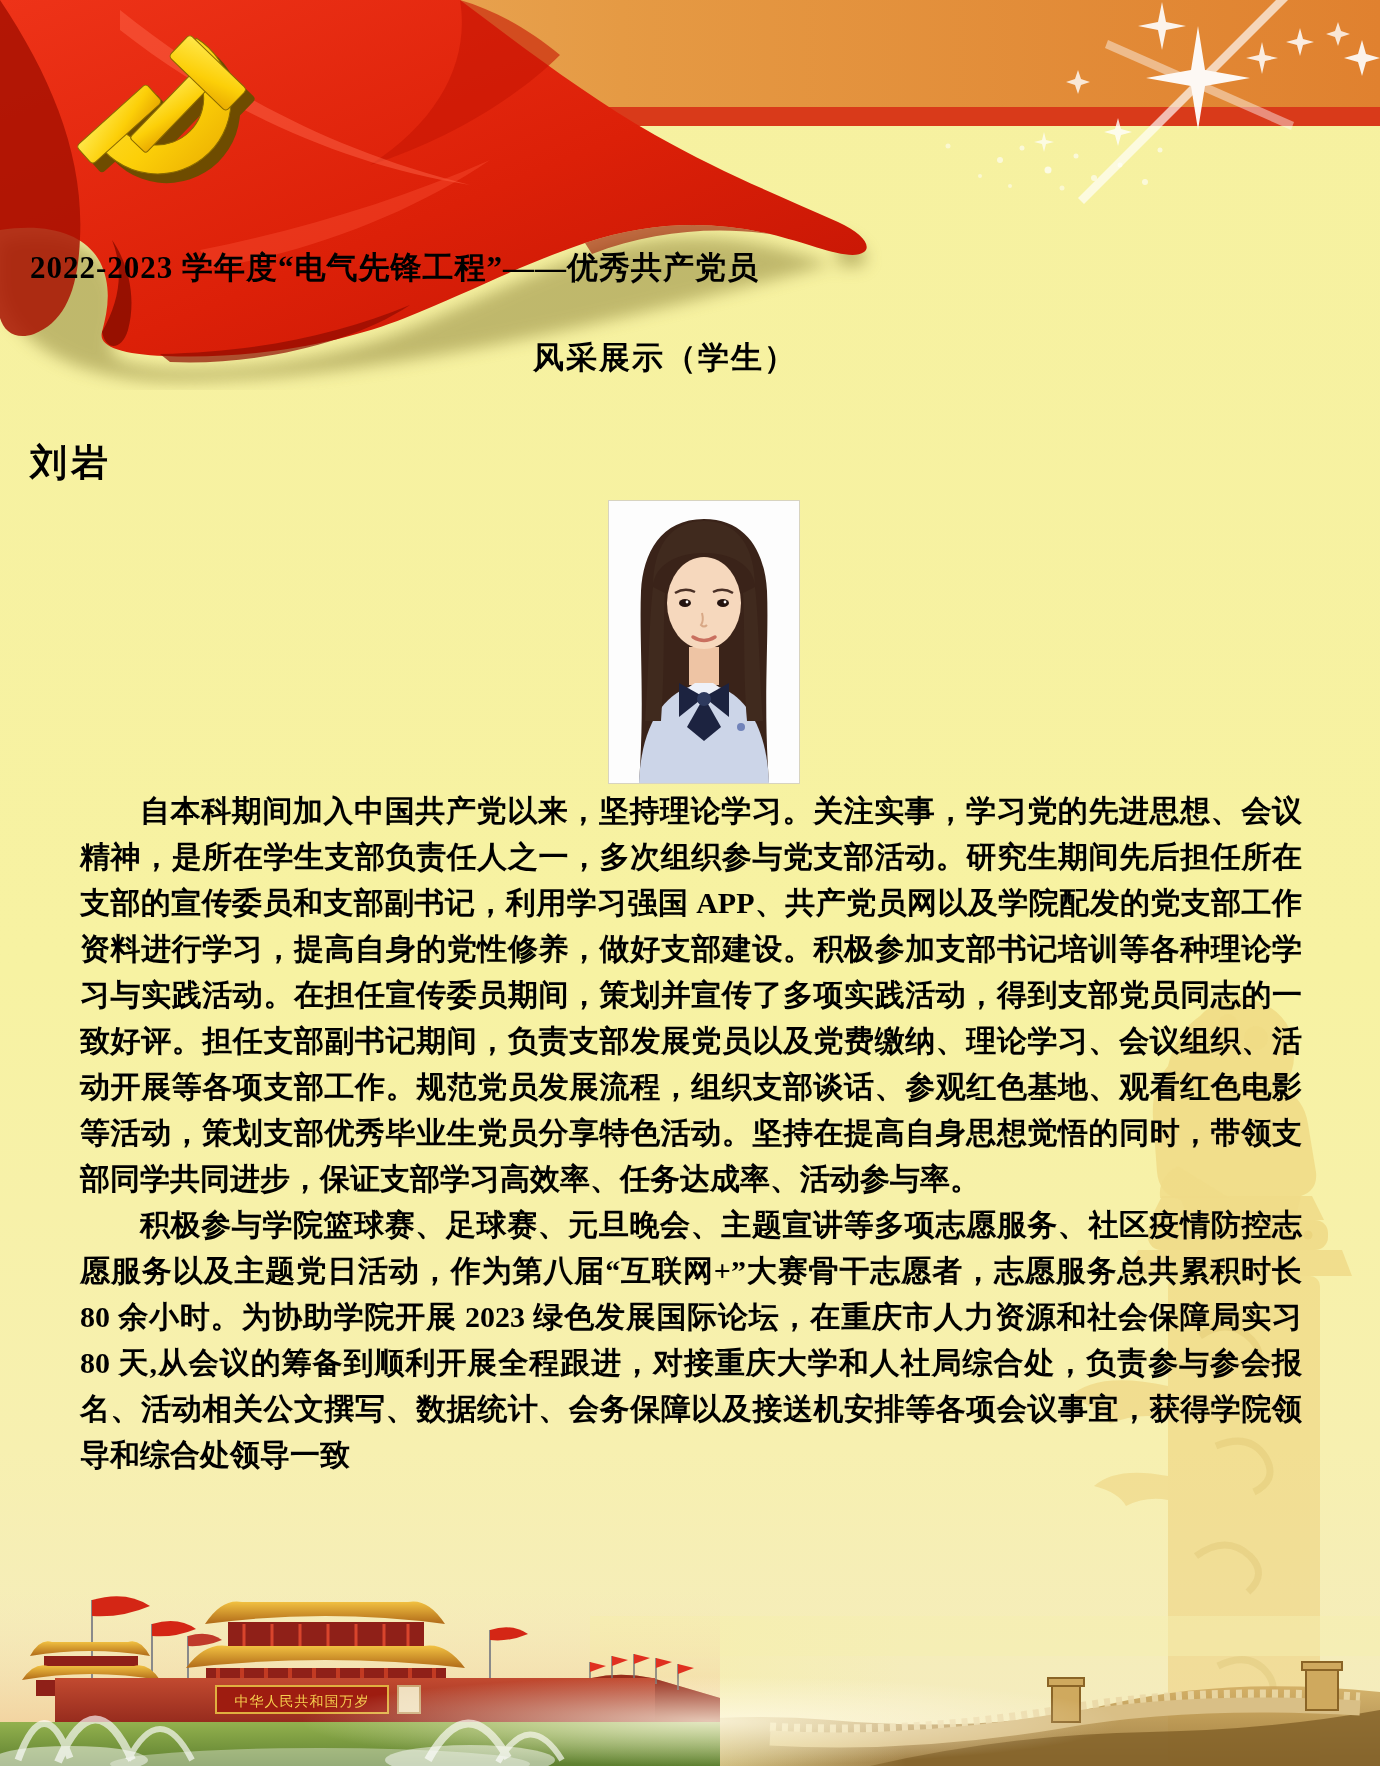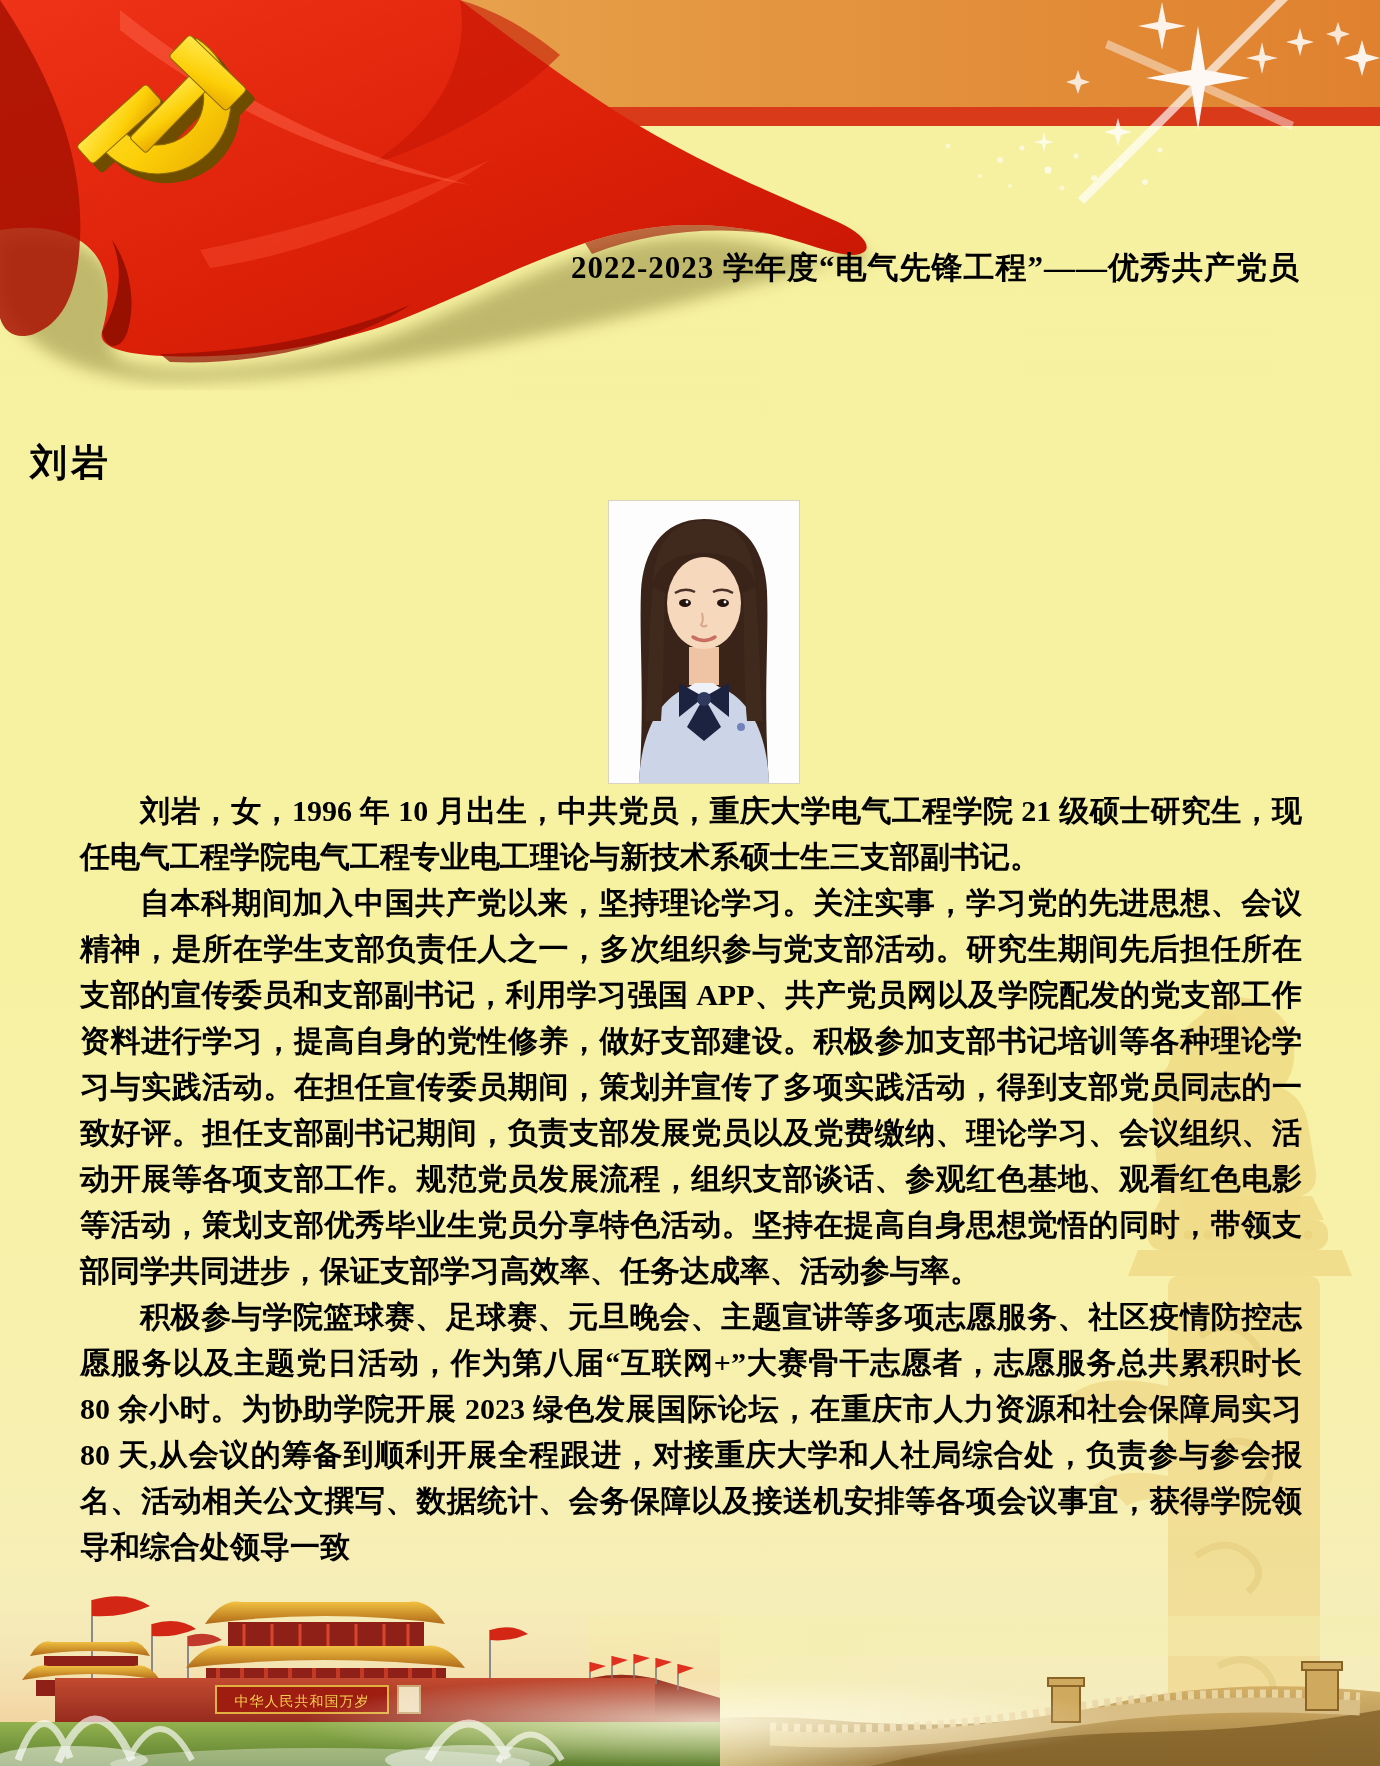--- a/index.html
+++ b/index.html
@@ -8,21 +8,21 @@
     background:linear-gradient(180deg,#f6f1a0 0%,#f7f2a2 55%,#f7f0b0 82%,#f4ebc0 100%);
     font-family:"Liberation Serif","DejaVu Serif",serif;color:#000;
   }
   
   .band-orange{position:absolute;top:0;left:0;width:1380px;height:107px;
     background:linear-gradient(90deg,#eeb568 0%,#e59a44 45%,#e0812f 100%);}
   .band-red{position:absolute;top:107px;left:0;width:1380px;height:19px;background:#d93a1a;}
   .flag-wrap{position:absolute;top:0;left:0;width:1380px;height:390px;}
   .sparkles{position:absolute;top:0;left:0;width:1380px;height:230px;pointer-events:none;}
   
-  .title1{position:absolute;top:247px;left:30px;width:1270px;text-align:right;
+  .title1{position:absolute;top:247px;left:30px;width:1270px;text-align:left;
     font-size:31px;font-weight:bold;letter-spacing:1px;}
   .title2{position:absolute;top:337px;left:30px;width:1270px;text-align:center;
     font-size:31px;font-weight:bold;letter-spacing:2px;}
   .person-name{position:absolute;top:438px;left:30px;width:1270px;
     font-size:37px;font-weight:bold;letter-spacing:4px;}
   
   .photo{position:absolute;top:500px;left:608px;width:190px;height:282px;
     border:1px solid #d8d4c0;background:#fdfdfd;}
   
   .body-text{position:absolute;top:788px;left:80px;width:1222px;z-index:5;
@@ -146,20 +146,21 @@
           <g transform="rotate(44 100 84)">
               <rect x="92" y="30" width="22" height="100" rx="3"></rect>
               <rect x="64" y="16" width="78" height="30" rx="4"></rect>
             </g>
         </g>
       </g>
     </svg>
   </div>
 
   <div class="title1">2022-2023 学年度“电气先锋工程”——优秀共产党员</div>
+  <div class="title2">风采展示（学生）</div>
   <div class="person-name">刘岩</div>
 
   <div class="photo">
     <svg width="190" height="282" viewBox="0 0 190 282">
       <rect width="190" height="282" fill="#fdfdfd"></rect>
 
       <path d="M95,18 C52,18 34,52 32,90 C30,140 36,200 30,282 L160,282 C154,200 160,140 158,90 C156,52 138,18 95,18 Z" fill="#3a2319"></path>
 
       <rect x="80" y="146" width="30" height="38" fill="#eec4a4"></rect>
 
@@ -185,21 +186,20 @@
       <ellipse cx="76" cy="102" rx="6" ry="4" fill="#241410"></ellipse>
         <circle cx="78" cy="101" r="1.4" fill="#fff"></circle>
       <ellipse cx="114" cy="102" rx="6" ry="4" fill="#241410"></ellipse>
         <circle cx="116" cy="101" r="1.4" fill="#fff"></circle>
       <path d="M93,112 Q95,120 92,124 Q95,127 98,124" stroke="#d8a886" stroke-width="2" fill="none"></path>
       <path d="M84,136 Q95,143 106,136" stroke="#c96f5f" stroke-width="3.5" fill="none" stroke-linecap="round"></path>
     </svg>
   </div>
 
   <div class="body-text">
-    <p>刘岩，女，1996 年 10 月出生，中共党员，重庆大学电气工程学院 21 级硕士研究生，现任电气工程学院电气工程专业电工理论与新技术系硕士生三支部副书记。</p>
     <p>自本科期间加入中国共产党以来，坚持理论学习。关注实事，学习党的先进思想、会议精神，是所在学生支部负责任人之一，多次组织参与党支部活动。研究生期间先后担任所在支部的宣传委员和支部副书记，利用学习强国 APP、共产党员网以及学院配发的党支部工作资料进行学习，提高自身的党性修养，做好支部建设。积极参加支部书记培训等各种理论学习与实践活动。在担任宣传委员期间，策划并宣传了多项实践活动，得到支部党员同志的一致好评。担任支部副书记期间，负责支部发展党员以及党费缴纳、理论学习、会议组织、活动开展等各项支部工作。规范党员发展流程，组织支部谈话、参观红色基地、观看红色电影等活动，策划支部优秀毕业生党员分享特色活动。坚持在提高自身思想觉悟的同时，带领支部同学共同进步，保证支部学习高效率、任务达成率、活动参与率。</p>
     <p>积极参与学院篮球赛、足球赛、元旦晚会、主题宣讲等多项志愿服务、社区疫情防控志愿服务以及主题党日活动，作为第八届“互联网+”大赛骨干志愿者，志愿服务总共累积时长 80 余小时。为协助学院开展 2023 绿色发展国际论坛，在重庆市人力资源和社会保障局实习 80 天,从会议的筹备到顺利开展全程跟进，对接重庆大学和人社局综合处，负责参与参会报名、活动相关公文撰写、数据统计、会务保障以及接送机安排等各项会议事宜，获得学院领导和综合处领导一致</p>
   </div>
 
   <div class="huabiao">
     <svg width="330" height="900" viewBox="0 0 330 900">
       <g fill="#e7bf5d">
 
         <path d="M150,150 q28,-30 64,-12 q28,14 30,44 q2,24 -12,40 q22,10 26,36 l8,48 q2,18 -15,24 l-8,34 -100,0 -12,-30 q-22,-5 -24,-28 l-4,-54 q-2,-32 15,-52 q8,-34 32,-50 z" opacity=".9"></path>
         <circle cx="206" cy="172" r="12" opacity=".9"></circle>

